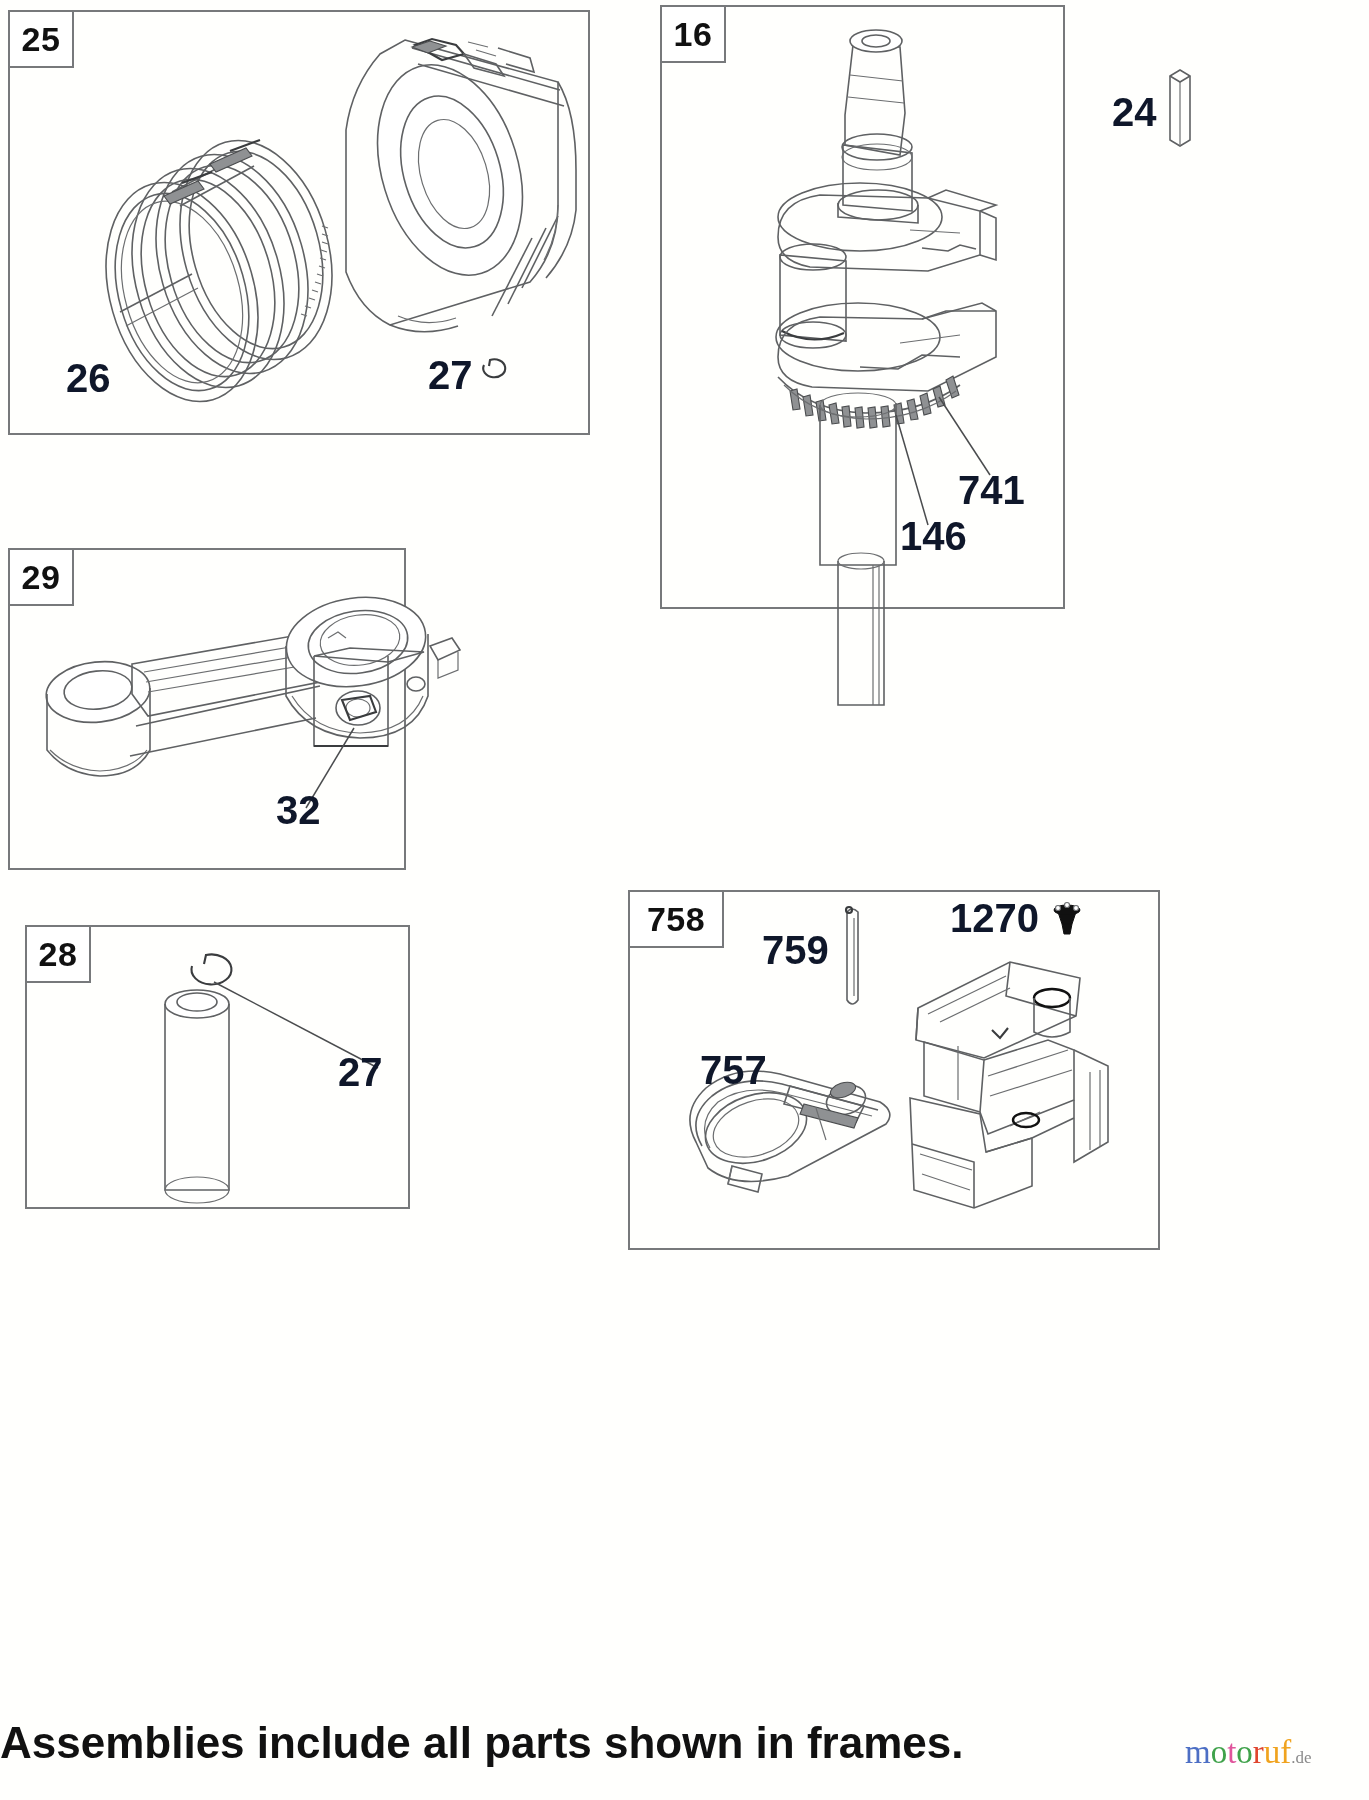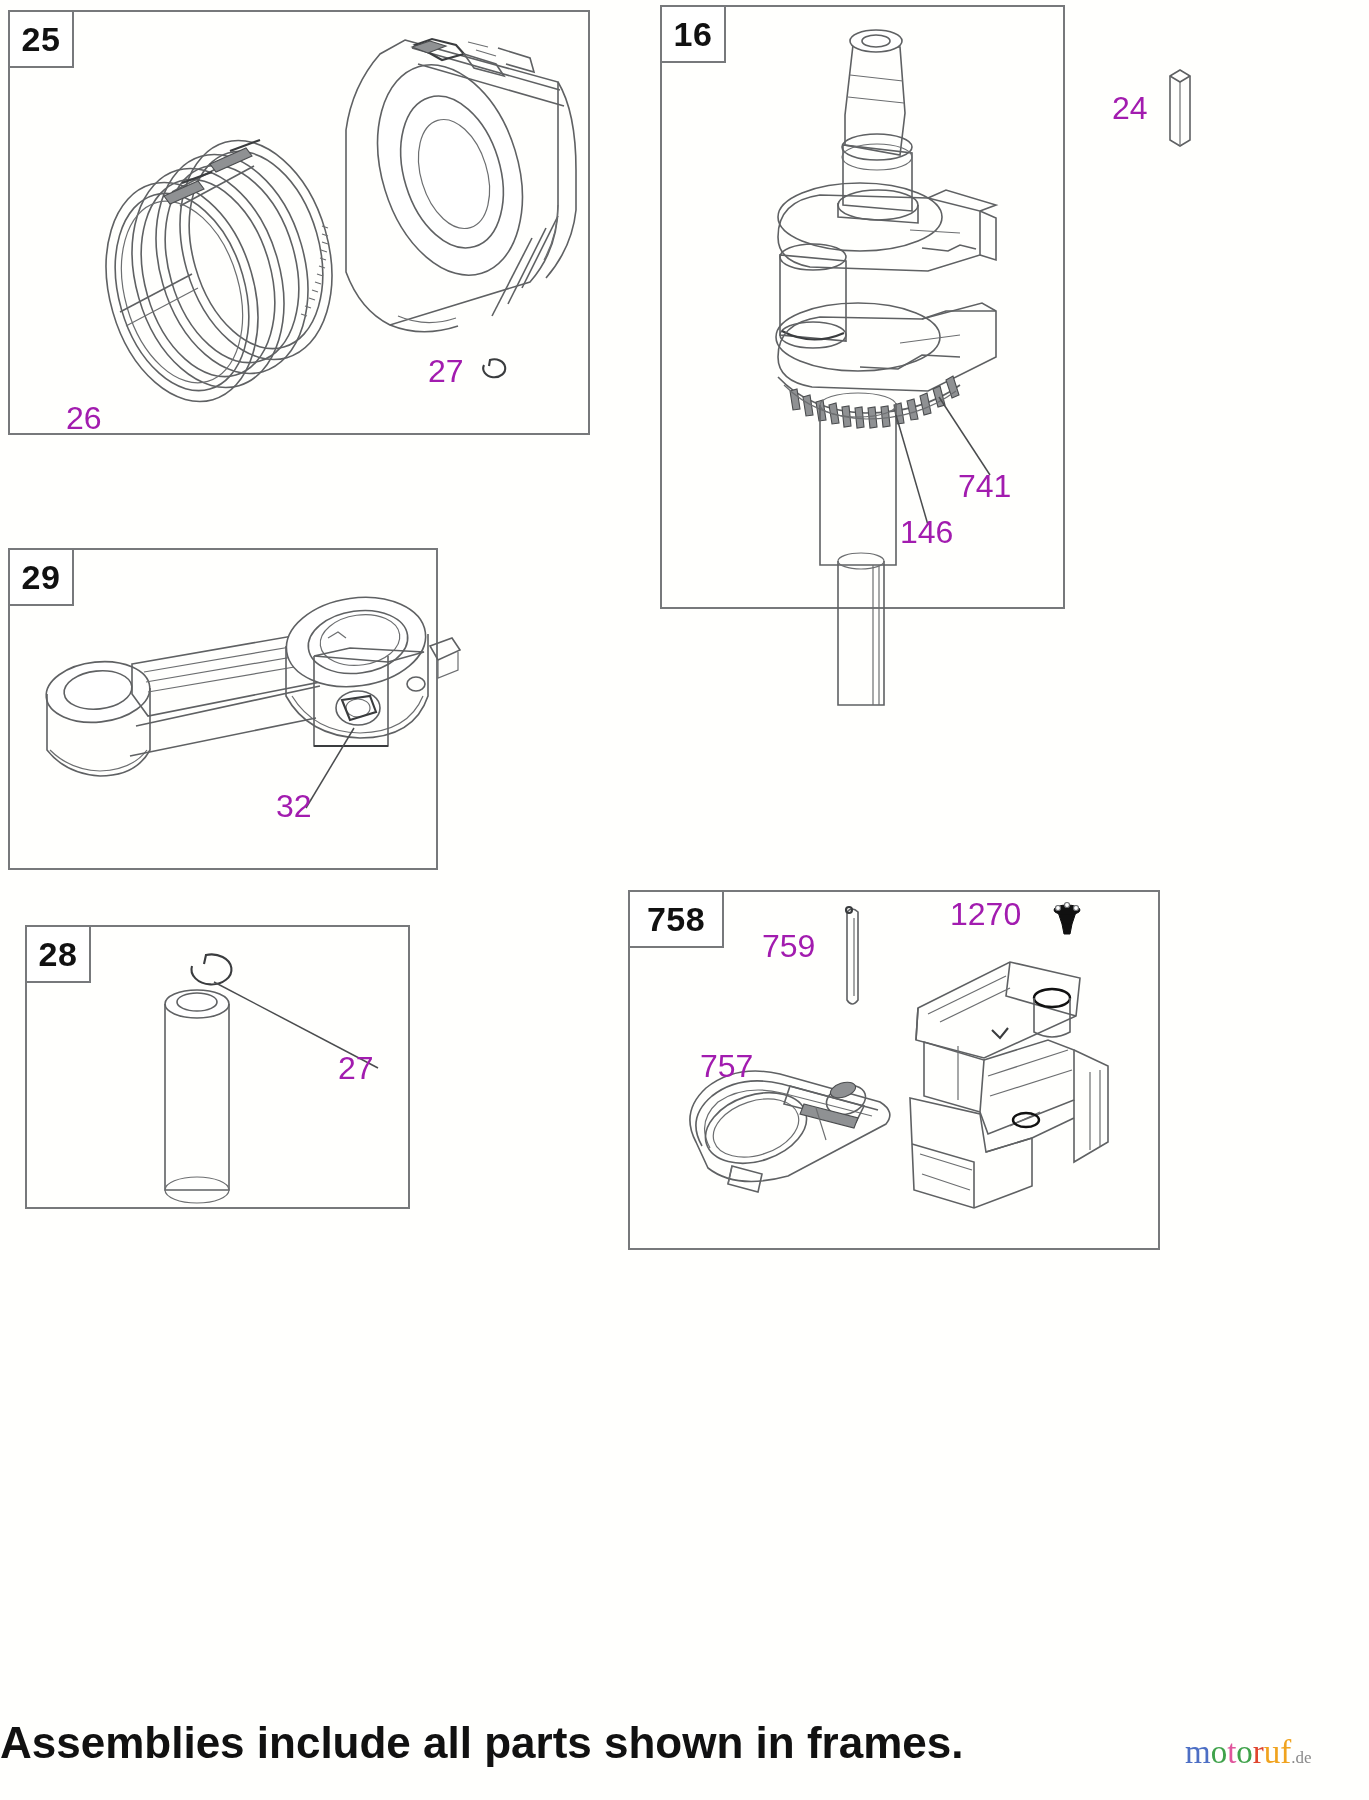--- a/index.html
+++ b/index.html
@@ -43,23 +43,23 @@
     line-height: 1;
     padding: 12px 6px;
     height: 58px;
     min-width: 66px;
   }
   .frame-label.wide { min-width: 96px; }
 
   
   .callout {
     position: absolute;
-    font-size: 32px;
-    font-weight: 400;
-    color: #a21caf;
+    font-size: 40px;
+    font-weight: 700;
+    color: #0f172a;
     white-space: nowrap;
     line-height: 1;
   }
 
   
   .art {
     position: absolute;
     overflow: visible;
   }
   .art svg { display: block; overflow: visible; }
@@ -172,21 +172,21 @@
                               M257 254 L263 256 M255 262 L261 264 M252 270 L258 272
                               M249 278 L255 280 M245 286 L251 288 M241 294 L247 296"></path>
       </g>
 
       <g>
         <path class="ln-d" d="M424 345 a11 9 0 1 0 6 -5 l-1 6"></path>
       </g>
     </svg>
   </div>
 
-  <div class="callout" style="left:66px; top:358px;margin-top:44px;">26</div>
+  <div class="callout" style="left:66px; top:358px;">26</div>
   <div class="callout" style="left:428px; top:355px;">27</div>
 
   <div class="frame" style="left:660px; top:5px; width:405px; height:604px;">
     <div class="frame-label">16</div>
   </div>
 
   <div class="art" style="left:660px; top:5px; width:405px; height:706px;">
     <svg width="405" height="706" viewBox="0 0 405 706">
       <g>
 
@@ -261,21 +261,21 @@
   <div class="art" style="left:1160px; top:62px; width:50px; height:100px;">
     <svg width="50" height="100" viewBox="0 0 50 100">
       <g>
         <path class="ln" d="M10 14 L20 8 L30 14 L30 78 L20 84 L10 78 Z"></path>
         <path class="ln" d="M10 14 L20 20 L30 14"></path>
         <path class="ln-t" d="M20 20 L20 84"></path>
       </g>
     </svg>
   </div>
 
-  <div class="frame" style="left:8px; top:548px; width:430px; height:322px;">
+  <div class="frame" style="left:8px; top:548px; width:398px; height:322px;">
     <div class="frame-label">29</div>
   </div>
 
   <div class="art" style="left:20px; top:560px; width:460px; height:310px;">
     <svg width="460" height="310" viewBox="0 0 460 310">
       <g>
 
         <ellipse class="fillw" cx="78" cy="132" rx="52" ry="30" transform="rotate(-6 78 132)"></ellipse>
         <ellipse class="ln" cx="78" cy="130" rx="34" ry="19" transform="rotate(-6 78 130)"></ellipse>
         <path class="ln" d="M27 134 L27 190 Q46 214 80 216 Q116 216 130 190 L130 128"></path>

